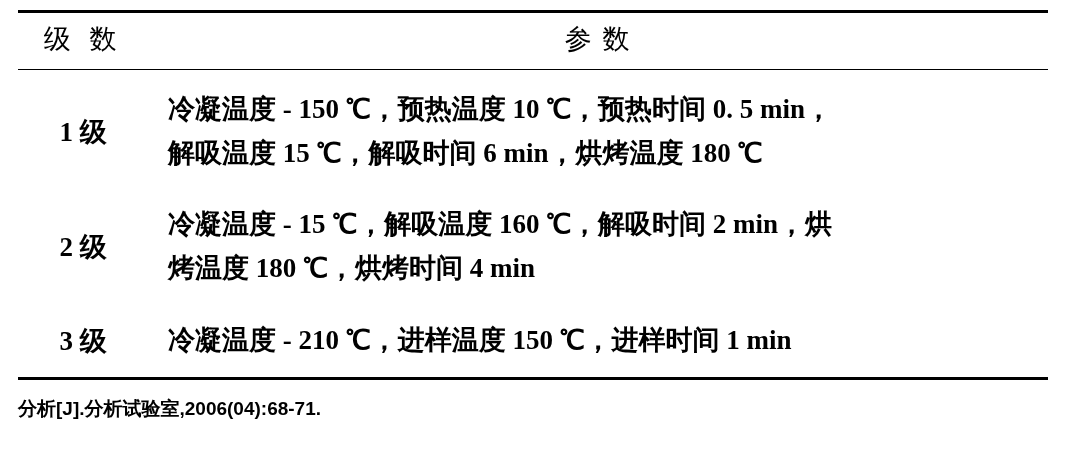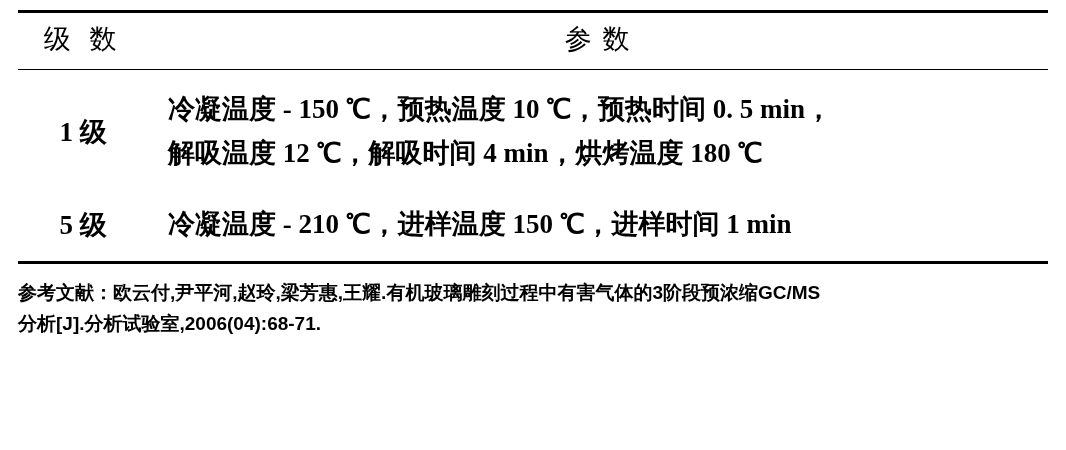--- a/index.html
+++ b/index.html
@@ -101,32 +101,38 @@
   <table class="tbl">
     <colgroup>
         <col class="c1">
         <col class="c2">
       </colgroup>
     <tbody>
       <tr class="body-row first">
         <td class="level">1 级</td>
         <td class="param">
           <div class="nowrap">冷凝温度 - 150 ℃，预热温度 10 ℃，预热时间 0. 5  min，</div>
-          <div class="nowrap">解吸温度 12 ℃，解吸时间 4  min，烘烤温度 180 ℃</div>
+          <div class="nowrap">解吸温度 15 ℃，解吸时间 6  min，烘烤温度 180 ℃</div>
         </td>
       </tr>
       <tr class="body-row">
-        <td class="level">5 级</td>
+        <td class="level">2 级</td>
+        <td class="param">
+          <div class="nowrap">冷凝温度 - 15 ℃，解吸温度 160 ℃，解吸时间 2  min，烘</div>
+          <div class="nowrap">烤温度 180 ℃，烘烤时间 4  min</div>
+        </td>
+      </tr>
+      <tr class="body-row">
+        <td class="level">3 级</td>
         <td class="param">
           <div class="nowrap">冷凝温度 - 210 ℃，进样温度 150 ℃，进样时间 1  min</div>
         </td>
       </tr>
     </tbody>
   </table>
 
   <div class="rule-bottom"></div>
 
   <div class="refs">
-    <div>参考文献：欧云付,尹平河,赵玲,梁芳惠,王耀.有机玻璃雕刻过程中有害气体的3阶段预浓缩GC/MS</div>
     <div>分析[J].分析试验室,2006(04):68-71.</div>
   </div>
 
 </div>
 
 </body></html>

